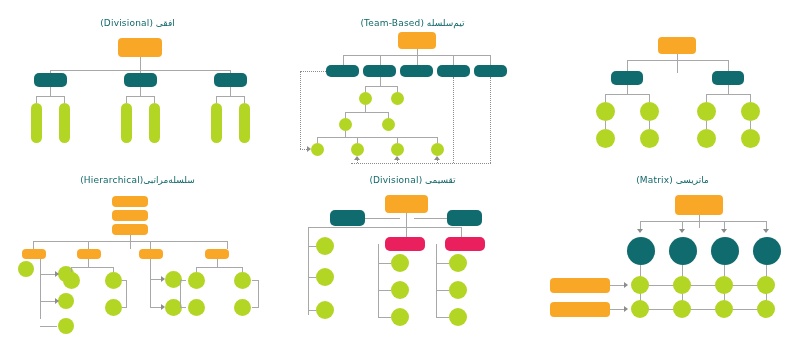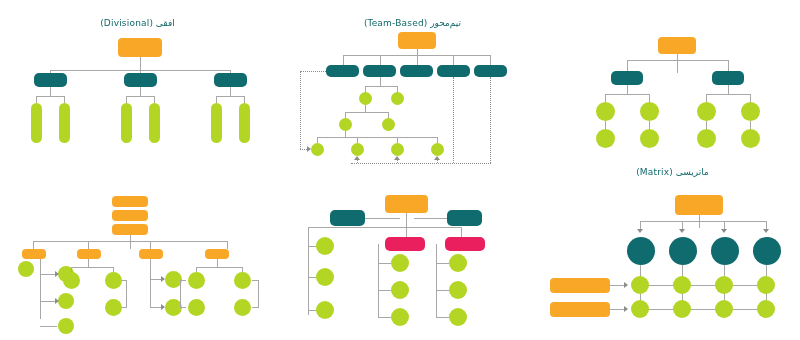--- a/index.html
+++ b/index.html
@@ -70,21 +70,21 @@
 
     <div class="ln lnv" style="left:230px;top:87px;height:9px;"></div>
     <div class="ln lnh" style="left:216px;top:96px;width:29px;"></div>
     <div class="ln lnv" style="left:216px;top:96px;height:7px;"></div>
     <div class="ln lnv" style="left:244px;top:96px;height:7px;"></div>
     <div class="n greenpill" style="left:211px;top:103px;width:11px;height:40px;"></div>
     <div class="n greenpill" style="left:239px;top:103px;width:11px;height:40px;"></div>
   </div>
 
   <div class="panel" style="left:280px;top:0;width:265px;height:165px;">
-    <div class="title" style="top:18px;">تیم‌محور (Team-Based)</div>
+    <div class="title" style="top:18px;">تیم‌سلسله (Team-Based)</div>
 
     <div class="n orange" style="left:118px;top:32px;width:38px;height:17px;"></div>
     <div class="ln lnv" style="left:137px;top:49px;width:1px;height:23px;"></div>
     <div class="ln lnh" style="left:63px;top:55px;width:147px;"></div>
     <div class="ln lnv" style="left:63px;top:55px;height:10px;"></div>
     <div class="ln lnv" style="left:100px;top:55px;height:10px;"></div>
     <div class="ln lnv" style="left:137px;top:55px;height:10px;"></div>
     <div class="ln lnv" style="left:173px;top:55px;height:10px;"></div>
     <div class="ln lnv" style="left:210px;top:55px;height:10px;"></div>
 
@@ -163,20 +163,21 @@
     <div class="ln lnv" style="left:205px;top:94px;height:8px;"></div>
     <div class="n green" style="left:152px;top:102px;width:19px;height:19px;"></div>
     <div class="n green" style="left:196px;top:102px;width:19px;height:19px;"></div>
     <div class="ln lnv" style="left:161px;top:121px;height:8px;"></div>
     <div class="ln lnv" style="left:205px;top:121px;height:8px;"></div>
     <div class="n green" style="left:152px;top:129px;width:19px;height:19px;"></div>
     <div class="n green" style="left:196px;top:129px;width:19px;height:19px;"></div>
   </div>
 
   <div class="panel" style="left:0;top:165px;width:275px;height:175px;">
+    <div class="title" style="top:10px;">سلسله‌مراتبی(Hierarchical)</div>
 
     <div class="n orange" style="left:112px;top:31px;width:36px;height:11px;"></div>
     <div class="n orange" style="left:112px;top:45px;width:36px;height:11px;"></div>
     <div class="n orange" style="left:112px;top:59px;width:36px;height:11px;"></div>
     <div class="ln lnv" style="left:130px;top:70px;height:14px;"></div>
     <div class="ln lnh" style="left:33px;top:76px;width:194px;"></div>
     <div class="ln lnv" style="left:33px;top:76px;height:8px;"></div>
     <div class="ln lnv" style="left:88px;top:76px;height:8px;"></div>
     <div class="ln lnv" style="left:150px;top:76px;height:8px;"></div>
     <div class="ln lnv" style="left:227px;top:76px;height:8px;"></div>
@@ -228,20 +229,21 @@
     <div class="ln lnv" style="left:180px;top:115px;height:27px;"></div>
     <div class="ln lnh" style="left:180px;top:115px;width:6px;"></div>
     <div class="ln lnh" style="left:180px;top:142px;width:6px;"></div>
     <div class="ln lnv" style="left:258px;top:115px;height:27px;"></div>
     <div class="ln lnh" style="left:252px;top:115px;width:7px;"></div>
     <div class="ln lnh" style="left:252px;top:142px;width:7px;"></div>
 
   </div>
 
   <div class="panel" style="left:280px;top:165px;width:265px;height:175px;">
+    <div class="title" style="top:10px;">تقسیمی (Divisional)</div>
 
     <div class="n orange" style="left:105px;top:30px;width:43px;height:18px;"></div>
     <div class="n teal" style="left:50px;top:45px;width:35px;height:16px;"></div>
     <div class="n teal" style="left:167px;top:45px;width:35px;height:16px;"></div>
     <div class="ln lnh" style="left:85px;top:53px;width:35px;"></div>
     <div class="ln lnh" style="left:134px;top:53px;width:33px;"></div>
     <div class="ln lnv" style="left:126px;top:48px;height:25px;"></div>
     <div class="ln lnh" style="left:28px;top:62px;width:153px;"></div>
     <div class="ln lnv" style="left:28px;top:62px;height:12px;"></div>
     <div class="ln lnv" style="left:126px;top:62px;height:12px;"></div>
@@ -269,21 +271,21 @@
     <div class="ln lnv" style="left:156px;top:79px;height:73px;"></div>
     <div class="ln lnh" style="left:156px;top:98px;width:13px;"></div>
     <div class="ln lnh" style="left:156px;top:125px;width:13px;"></div>
     <div class="ln lnh" style="left:156px;top:152px;width:13px;"></div>
     <div class="n green" style="left:169px;top:89px;width:18px;height:18px;"></div>
     <div class="n green" style="left:169px;top:116px;width:18px;height:18px;"></div>
     <div class="n green" style="left:169px;top:143px;width:18px;height:18px;"></div>
   </div>
 
   <div class="panel" style="left:545px;top:165px;width:255px;height:175px;">
-    <div class="title" style="top:2px;">ماتریسی (Matrix)</div>
+    <div class="title" style="top:10px;">ماتریسی (Matrix)</div>
 
     <div class="n orange" style="left:130px;top:30px;width:48px;height:20px;"></div>
     <div class="ln lnv" style="left:154px;top:50px;height:13px;"></div>
     <div class="ln lnh" style="left:95px;top:56px;width:126px;"></div>
     <div class="ln lnv" style="left:95px;top:56px;height:9px;"></div>
     <div class="ln lnv" style="left:137px;top:56px;height:9px;"></div>
     <div class="ln lnv" style="left:179px;top:56px;height:9px;"></div>
     <div class="ln lnv" style="left:221px;top:56px;height:9px;"></div>
     <div class="arw arw-d" style="left:92px;top:64px;"></div>
     <div class="arw arw-d" style="left:134px;top:64px;"></div>

